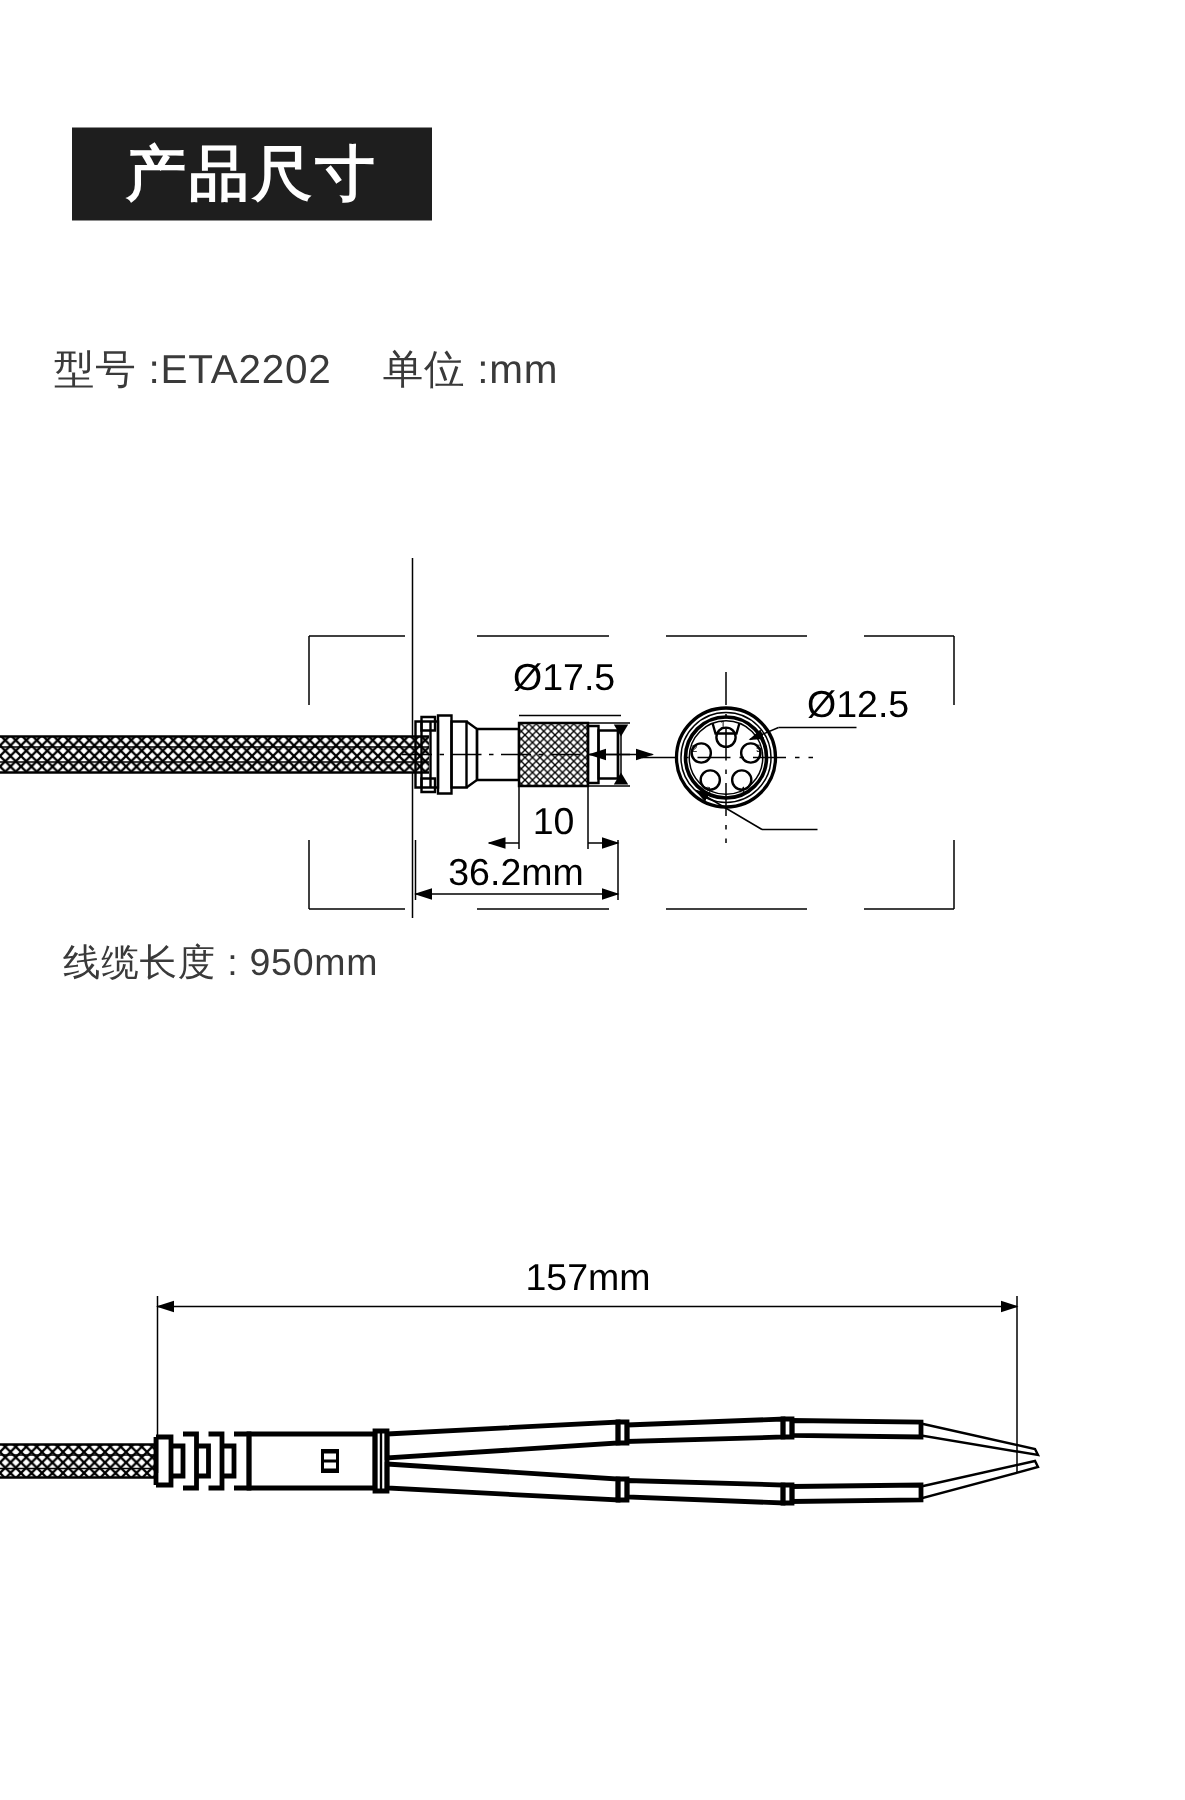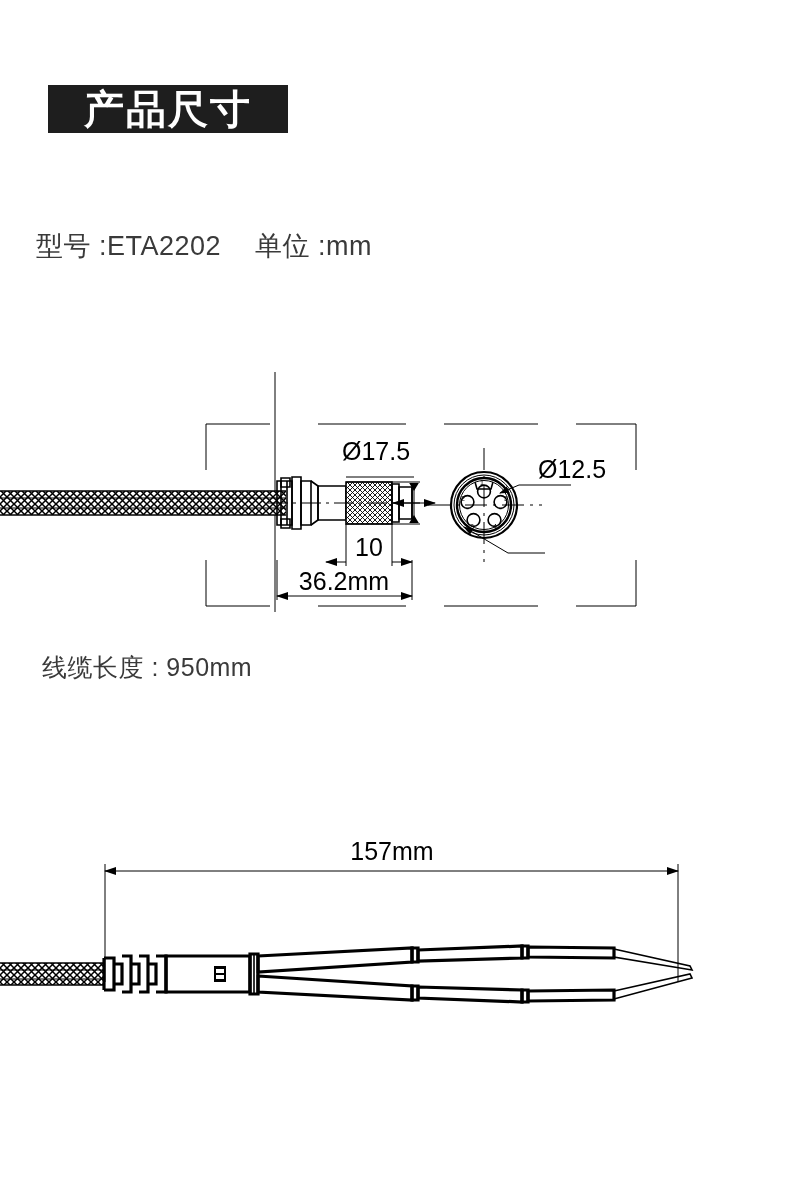--- a/index.html
+++ b/index.html
@@ -9,21 +9,21 @@
     font-family:"Liberation Sans","DejaVu Sans",sans-serif;
     color:#2b2b2b;
     overflow:hidden;
     position:relative;
   }
   .page{position:relative;width:790px;height:1200px;overflow:hidden;}
 
   
   .title-badge{
     position:absolute;left:48px;top:85px;
-    width:240px;height:48px;
+    width:240px;height:62px;
     background:#1e1e1e;
     display:flex;align-items:center;justify-content:center;
   }
   .title-badge span{
     color:#ffffff;
     font-size:40px;
     font-weight:bold;
     letter-spacing:2px;
     line-height:1;
   }
@@ -36,21 +36,20 @@
     margin-top:38px;
   }
   .model-line .gap{display:inline-block;width:34px;}
 
   .cable-len{
     position:absolute;left:42px;top:625px;
     font-size:25px;
     color:#3a3a3a;
     white-space:nowrap;
     letter-spacing:0.5px;
-    margin-top:26px;
   }
 
   
   svg.draw{position:absolute;left:0;top:0;overflow:visible;}
   .ln{stroke:#000;fill:none;}
   .thin{stroke-width:1;}
   .med{stroke-width:1.6;}
   .thick{stroke-width:3.2;}
   .dimtxt{
     font-family:"Liberation Sans","DejaVu Sans",sans-serif;

